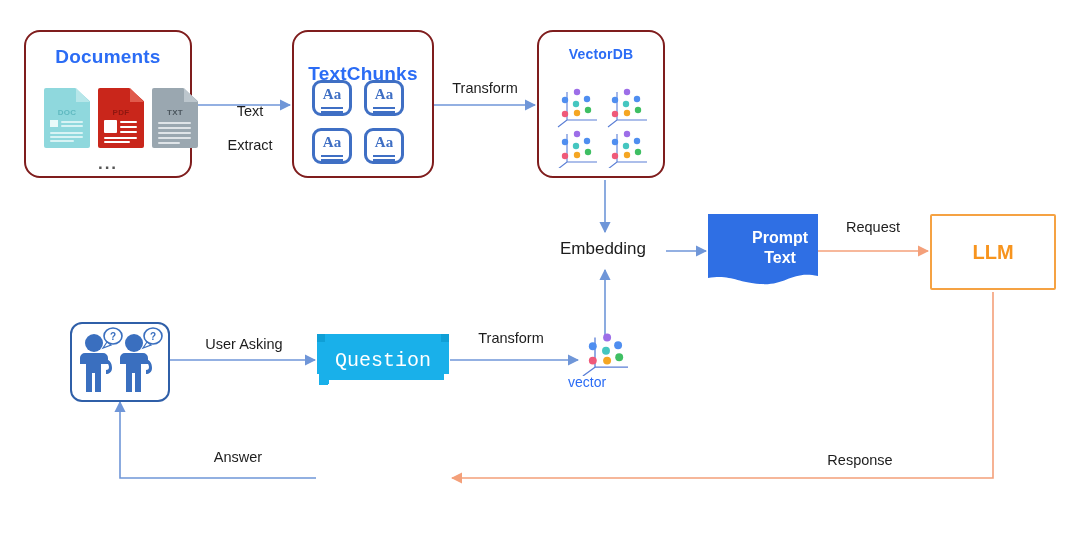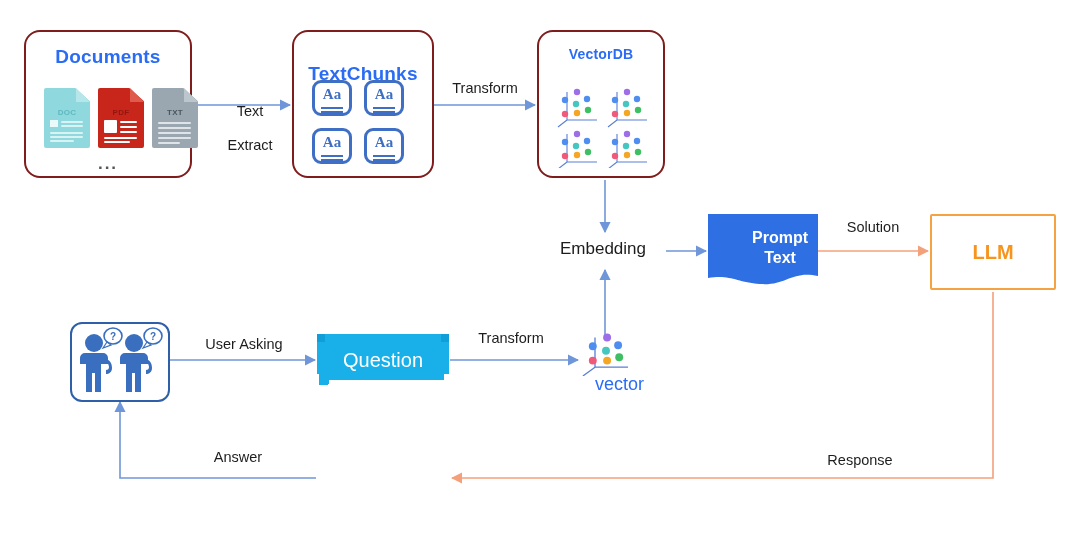--- a/index.html
+++ b/index.html
@@ -28,32 +28,32 @@
   
   .aatile{position:absolute;width:40px;height:36px;border:3px solid #3f6fc4;border-radius:9px;box-sizing:border-box;background:#fff;}
   .aatile .aa{position:absolute;left:0;right:0;top:3px;text-align:center;font-size:15px;font-weight:bold;color:#3f6fc4;font-family:"Liberation Serif",serif;}
   .aatile .ul1{position:absolute;left:6px;right:6px;top:24px;height:2px;background:#3f6fc4;}
   .aatile .ul2{position:absolute;left:6px;right:6px;top:28px;height:2px;background:#3f6fc4;}
 
   
   .scatter{position:absolute;}
 
   
-  .tagshape{position:absolute;}
+  .tagshape{position:absolute;font-family:Liberation Mono, monospace;}
   .tagtext{position:absolute;left:0;right:0;top:0;bottom:0;display:flex;align-items:center;justify-content:center;color:#ffffff;font-size:20px;}
 
   
   .wavewrap{position:absolute;padding-left:34px;}
   .wavetext{position:absolute;left:0;right:0;top:14px;text-align:center;color:#ffffff;font-weight:bold;font-size:16px;line-height:20px;}
 
   .llmtext{position:absolute;left:0;right:0;top:50%;transform:translateY(-50%);text-align:center;color:#f7941e;font-weight:bold;font-size:20px;}
 
   .dots{position:absolute;left:0;right:0;text-align:center;color:#555;font-weight:bold;font-size:17px;letter-spacing:2px;}
 
-  .vecword{position:absolute;left:0;right:0;text-align:right;color:#2b6cf5;font-size:18px;}
+  .vecword{position:absolute;left:0;right:0;text-align:left;color:#2b6cf5;font-size:14px;}
 </style>
 </head>
 <body>
 
 <div id="stage">
 
   <svg class="layer" viewBox="0 0 1080 537">
     <defs>
       <marker id="abRight" viewBox="0 0 10 10" refX="9" refY="5" markerWidth="7" markerHeight="7" orient="auto-start-reverse">
         <path d="M0,0 L10,5 L0,10 z" fill="#6f96d8"></path>
@@ -264,19 +264,19 @@
     </svg>
     <div class="vecword" style="top:42px;">vector</div>
   </div>
 
 
   <div class="lbl" style="left:196px;top:86px;width:92px;">
     <span>Text</span><br>
     <span>Extract</span>
   </div>
   <div class="lbl" style="left:436px;top:80px;width:98px;">Transform</div>
-  <div class="lbl" style="left:822px;top:219px;width:102px;">Solution</div>
+  <div class="lbl" style="left:822px;top:219px;width:102px;">Request</div>
   <div class="lbl" style="left:178px;top:336px;width:132px;">User Asking</div>
   <div class="lbl" style="left:456px;top:330px;width:110px;">Transform</div>
   <div class="lbl" style="left:772px;top:452px;width:176px;">Response</div>
   <div class="lbl" style="left:168px;top:449px;width:140px;">Answer</div>
 
 </div>
 
 </body></html>

